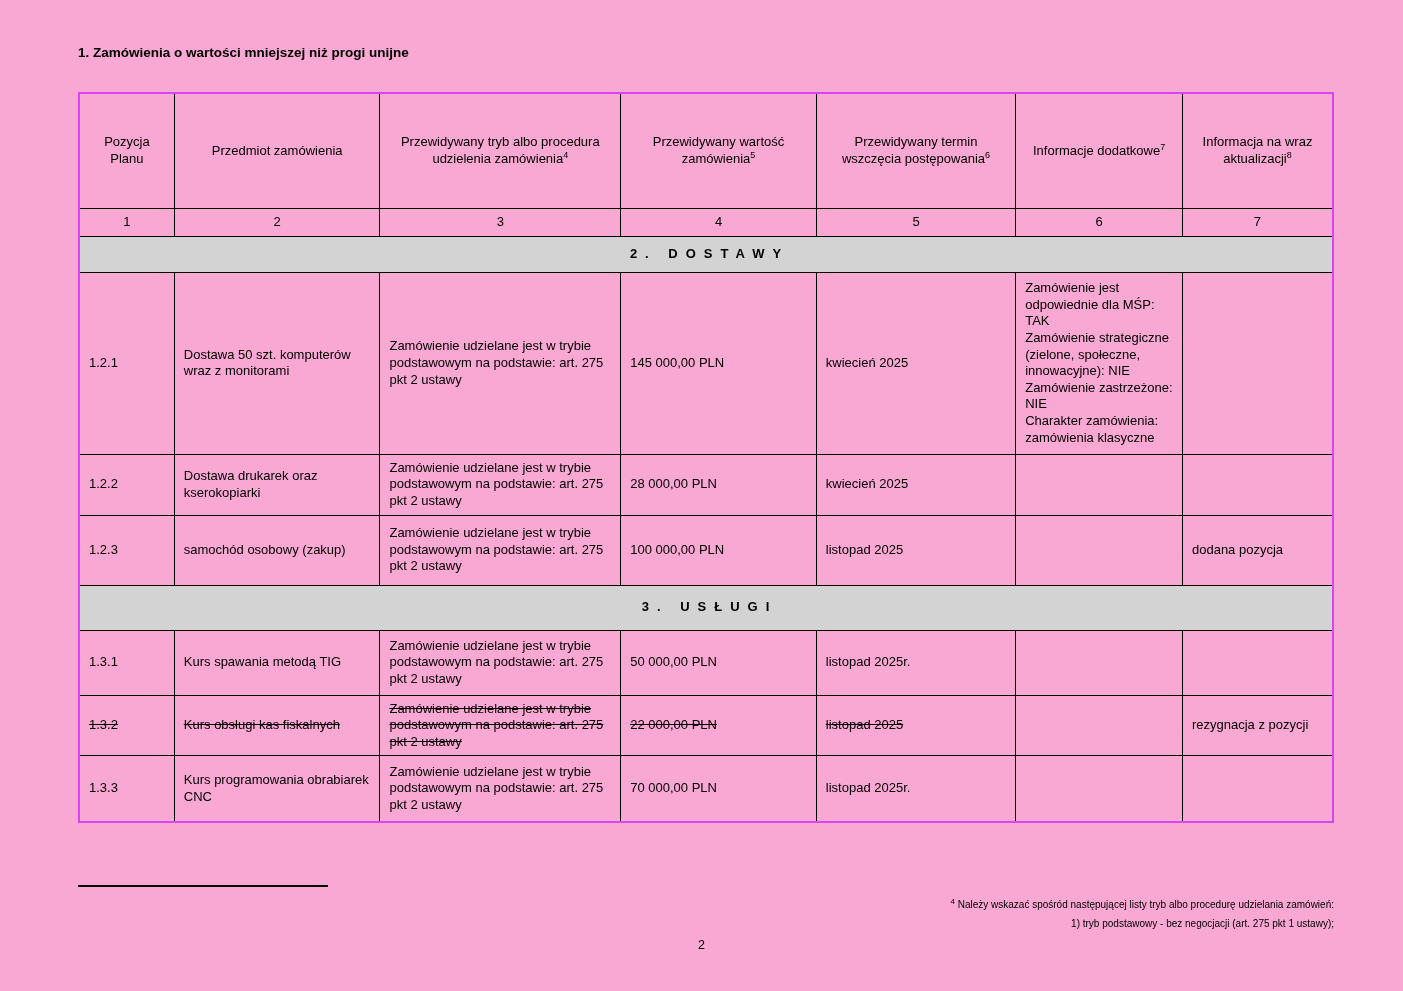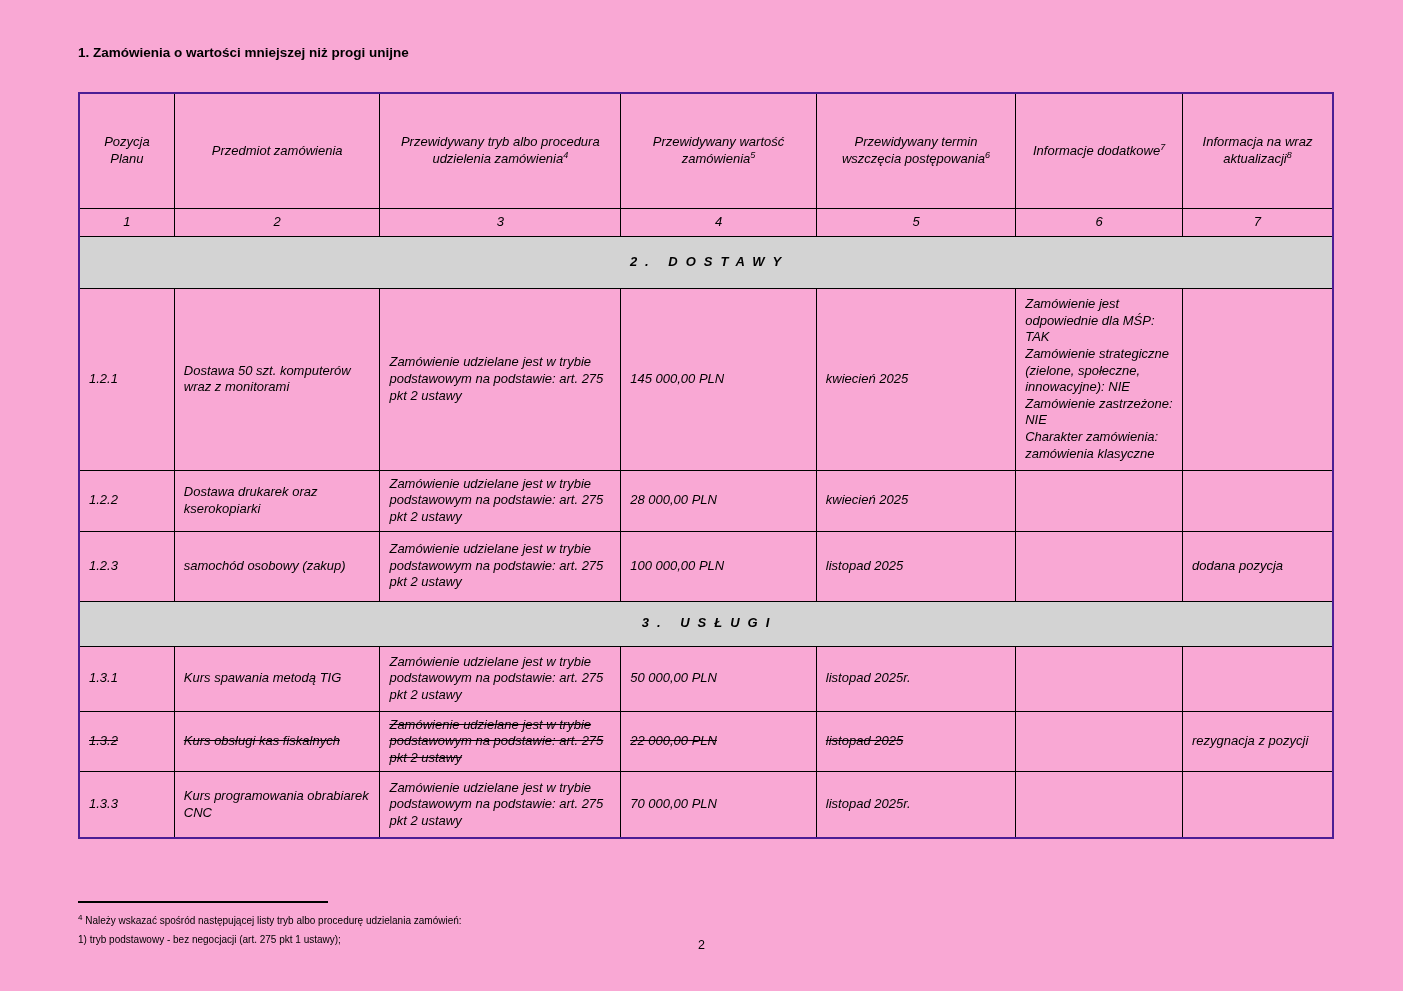--- a/index.html
+++ b/index.html
@@ -22,23 +22,22 @@
   .doc-title {
     font-size: 13.5px;
     font-weight: bold;
     margin: 0 0 31px 0;
     line-height: 1.2;
   }
   table.proc-table {
     width: 1256px;
     border-collapse: collapse;
     table-layout: fixed;
-    border: 2px solid #4c1d95;
+    border: 2px solid #d946ef;
     font-size: 13px;
-    font-style: italic;
   }
   .proc-table th, .proc-table td {
     border: 1.5px solid #000000;
     padding: 5px 9px;
     vertical-align: middle;
     line-height: 1.28;
     word-wrap: break-word;
   }
   .proc-table thead th {
     font-weight: normal;
@@ -49,40 +48,41 @@
   .proc-table thead tr:nth-child(2) th { padding: 2px; }
   .proc-table sup { font-size: 9px; vertical-align: super; line-height: 0; }
   .proc-table tbody td { text-align: left; }
   .proc-table tbody tr.section-row td {
     background: #d3d3d3;
     text-align: center;
     font-weight: bold;
     letter-spacing: 8px;
     padding-left: 16px; 
   }
-  .proc-table tbody tr:nth-child(1) { height: 52px; margin-left: 44px; }
+  .proc-table tbody tr:nth-child(1) { height: 36px; margin-left: 44px; }
   .proc-table tbody tr:nth-child(2) { height: 182px; }
   .proc-table tbody tr:nth-child(3) { height: 60px; }
   .proc-table tbody tr:nth-child(4) { height: 70px; }
   .proc-table tbody tr:nth-child(5) { height: 45px; padding-left: 36px; }
   .proc-table tbody tr:nth-child(6) { height: 65px; }
   .proc-table tbody tr:nth-child(7) { height: 57px; }
   .proc-table tbody tr:nth-child(8) { height: 66px; }
   .proc-table td.multiline { white-space: pre-line; }
   .proc-table td.struck { text-decoration: line-through; }
   .footnote-divider {
     width: 250px;
     height: 0;
     border: none;
     border-top: 2.5px solid #000000;
     margin: 62px 0 7px 0;
   }
   .footnotes {
     font-size: 10px;
     line-height: 1.9;
+    text-align: right;
   }
   .footnotes sup { font-size: 8px; }
   .page-number {
     position: absolute;
     top: 938px;
     left: 0;
     width: 1403px;
     text-align: center;
     font-size: 12.5px;
   }

